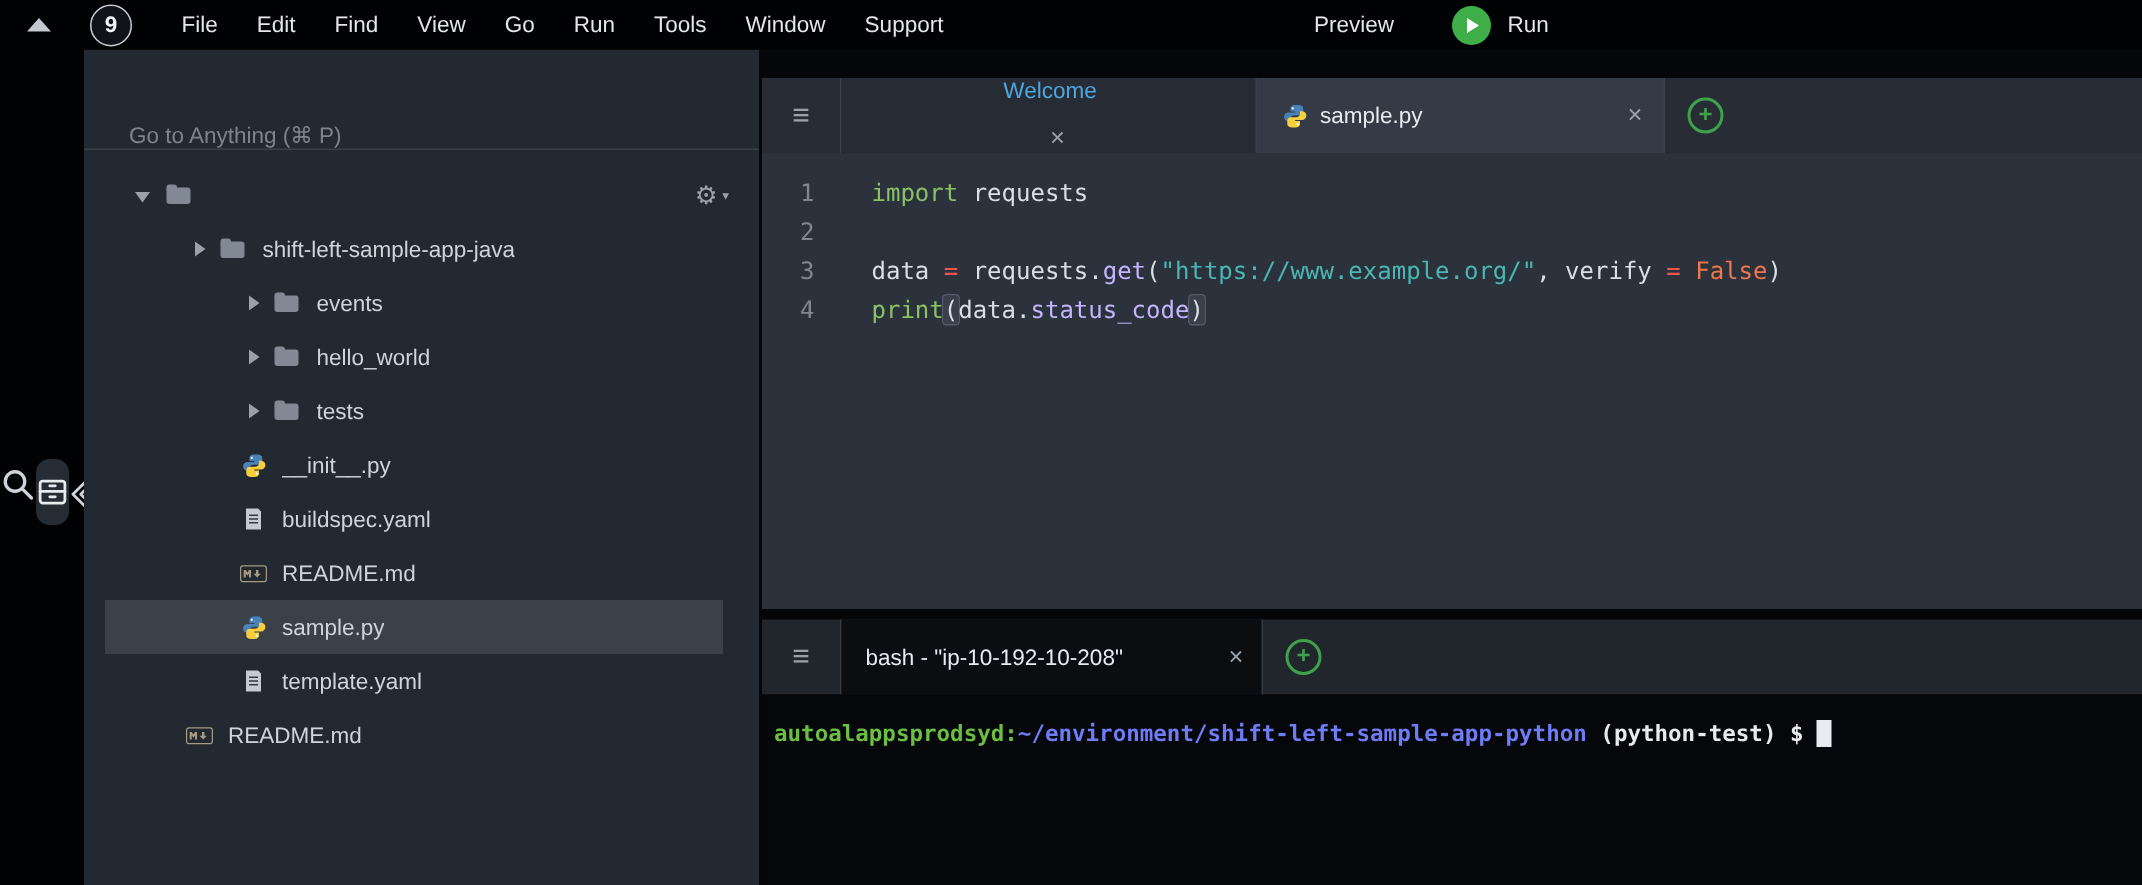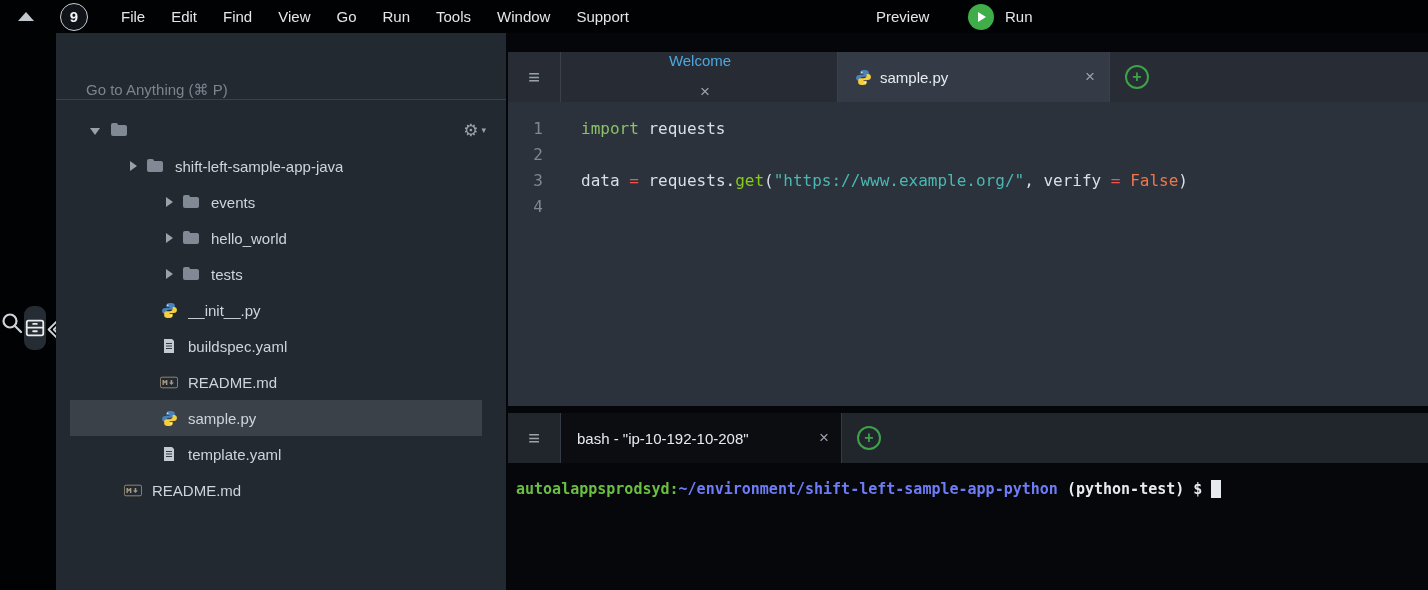--- a/index.html
+++ b/index.html
@@ -67,21 +67,21 @@
 
   
   .editor{height:304px;background:#2c323c;display:flex;flex:none;font-family:"DejaVu Sans Mono",monospace;font-size:16px;line-height:26px;overflow:hidden;}
   .gutter{width:48px;flex:none;padding-top:14px;text-align:right;color:#7e8792;}
   .gutter .gnum{height:26px;padding-right:13px;}
   .code-area{flex:1;padding:14px 0 0 25px;cursor:text;}
   .code-line{height:26px;white-space:pre;}
   .tk.k{color:#8cc266;}
   .tk.p{color:#d9dfe8;}
   .tk.o{color:#f0544c;}
-  .tk.f{color:#84cc16;}
+  .tk.f{color:#c4b5fd;}
   .tk.s{color:#49b8b3;}
   .tk.c{color:#f0764c;}
   .tk.paren{color:#d9dfe8;background:#39404c;box-shadow:0 0 0 1px #525c6b;border-radius:2px;}
 
   .splitter{height:7px;background:#04060a;flex:none;cursor:row-resize;}
 
   
   .term-tabbar{height:50px;background:#21262d;display:flex;align-items:stretch;flex:none;}
   .term-tabbar .tab-menu{border-right:1px solid #343b43;}
   .term-tab{width:281px;background:#0b0d11;color:#e7ebf0;display:flex;align-items:center;padding:0 12px 0 16px;font-size:15px;border-right:1px solid #343b43;cursor:pointer;flex:none;box-sizing:border-box;}
@@ -299,20 +299,21 @@
         <div class="gutter">
           <div class="gnum">1</div>
           <div class="gnum">2</div>
           <div class="gnum">3</div>
           <div class="gnum">4</div>
         </div>
         <div class="code-area">
           <div class="code-line"><span class="tk k">import</span><span class="tk p"> requests</span></div>
           <div class="code-line"></div>
           <div class="code-line"><span class="tk p">data </span><span class="tk o">=</span><span class="tk p"> requests.</span><span class="tk f">get</span><span class="tk p">(</span><span class="tk s">"https://www.example.org/"</span><span class="tk p">, verify </span><span class="tk o">=</span><span class="tk p"> </span><span class="tk c">False</span><span class="tk p">)</span></div>
+          <div class="code-line"><span class="tk k">print</span><span class="tk paren">(</span><span class="tk p">data.</span><span class="tk f">status_code</span><span class="tk paren">)</span></div>
         </div>
       </div>
 
       <div class="splitter"></div>
 
       <div class="term-tabbar">
         <div class="tab-menu">≡</div>
         <div class="term-tab">
           <span class="tab-label">bash - "ip-10-192-10-208"</span>
           <span class="tab-close">×</span>

